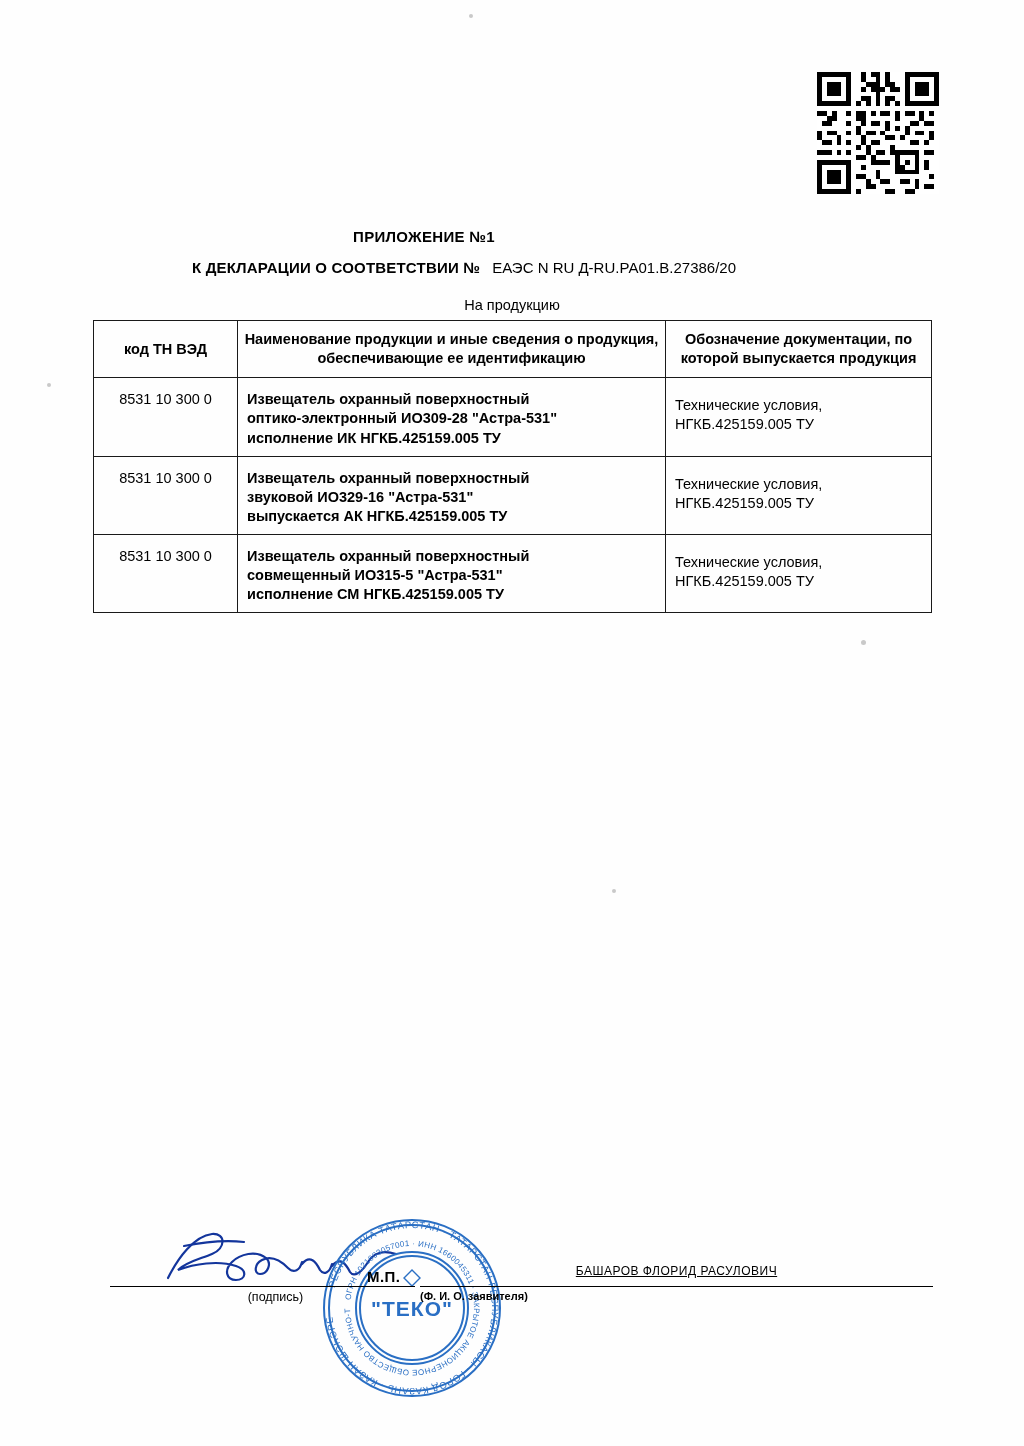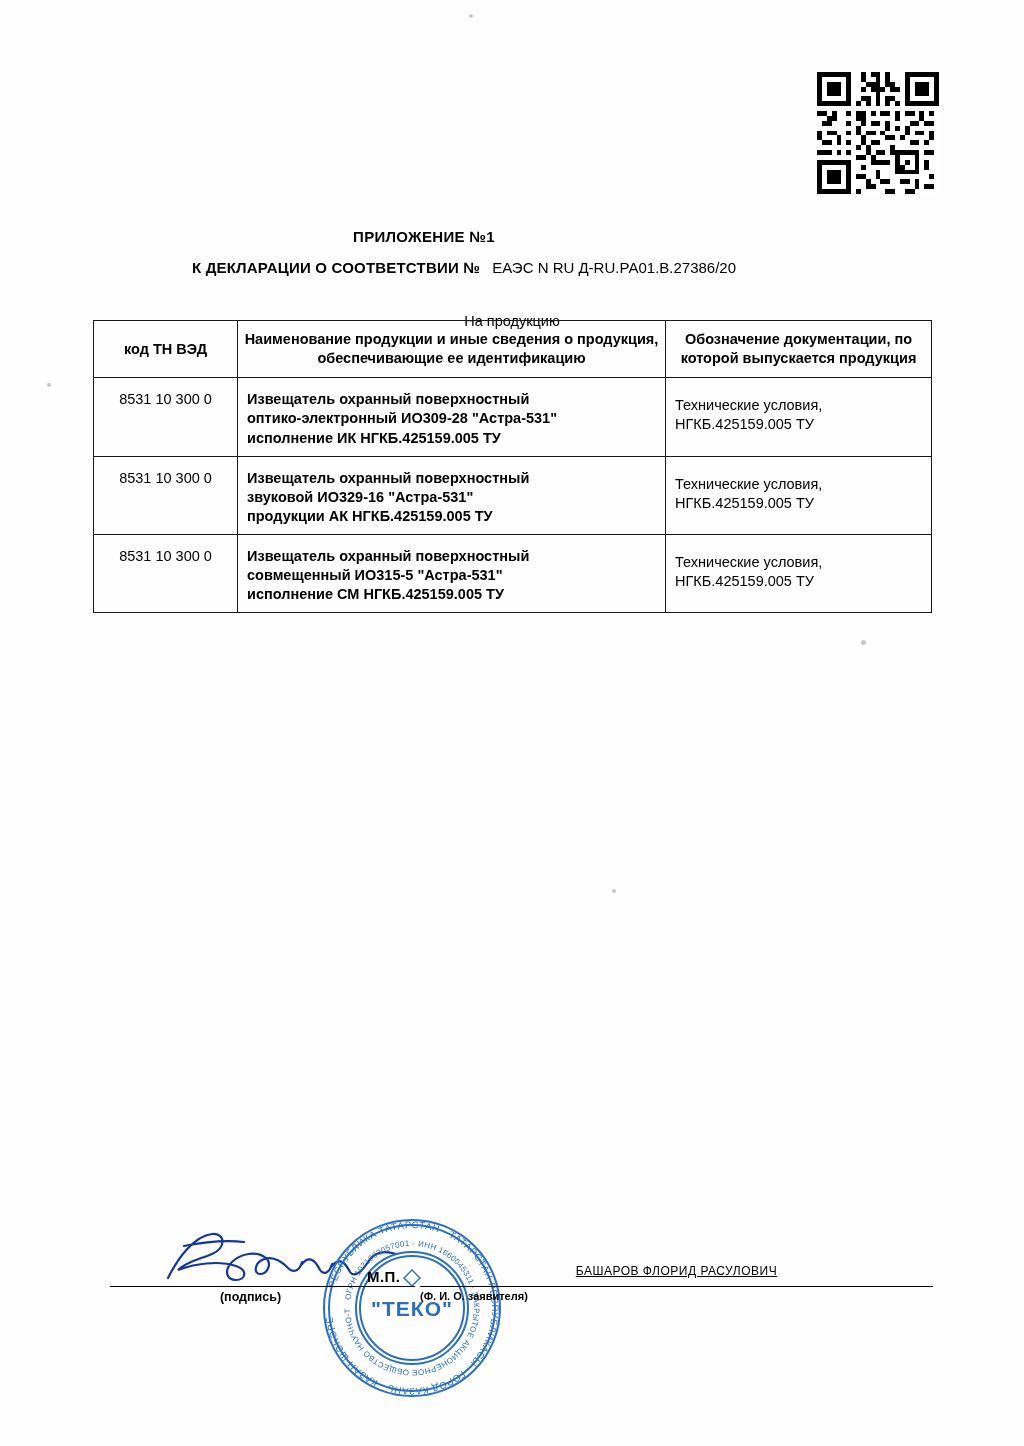--- a/index.html
+++ b/index.html
@@ -60,21 +60,20 @@
     letter-spacing: 0;
   }
   .for-product {
     position: absolute;
     top: 297px;
     left: 0;
     width: 1024px;
     text-align: center;
     font-size: 14.5px;
     font-weight: normal;
-    margin-top: 16px;
   }
 
   
   .tbl {
     position: absolute;
     top: 320px;
     left: 93px;
     width: 838px;
     border-collapse: collapse;
     table-layout: fixed;
@@ -159,26 +158,26 @@
   }
   .sig-rule-right {
     position: absolute;
     left: 420px;
     top: 96px;
     width: 513px;
     border-bottom: 1.4px solid #000;
   }
   .sig-caption-left {
     position: absolute;
-    left: 98px;
+    left: 123px;
     top: 100px;
     width: 305px;
     text-align: center;
     font-size: 12.5px;
-    font-weight: bold;
+    font-weight: normal;
   }
   .applicant-name {
     position: absolute;
     left: 420px;
     top: 74px;
     width: 513px;
     text-align: center;
     font-size: 12px;
     letter-spacing: 0.5px;
     text-decoration: underline;
@@ -357,21 +356,21 @@
         <td class="docs">
           <span class="cell-line">Технические условия,</span>
           <span class="cell-line">НГКБ.425159.005 ТУ</span>
         </td>
       </tr>
       <tr>
         <td class="code">8531 10 300 0</td>
         <td class="name">
           <span class="cell-line">Извещатель охранный поверхностный</span>
           <span class="cell-line">звуковой ИО329-16 "Астра-531"</span>
-          <span class="cell-line">продукции АК НГКБ.425159.005 ТУ</span>
+          <span class="cell-line">выпускается АК НГКБ.425159.005 ТУ</span>
         </td>
         <td class="docs">
           <span class="cell-line">Технические условия,</span>
           <span class="cell-line">НГКБ.425159.005 ТУ</span>
         </td>
       </tr>
       <tr>
         <td class="code">8531 10 300 0</td>
         <td class="name">
           <span class="cell-line">Извещатель охранный поверхностный</span>

